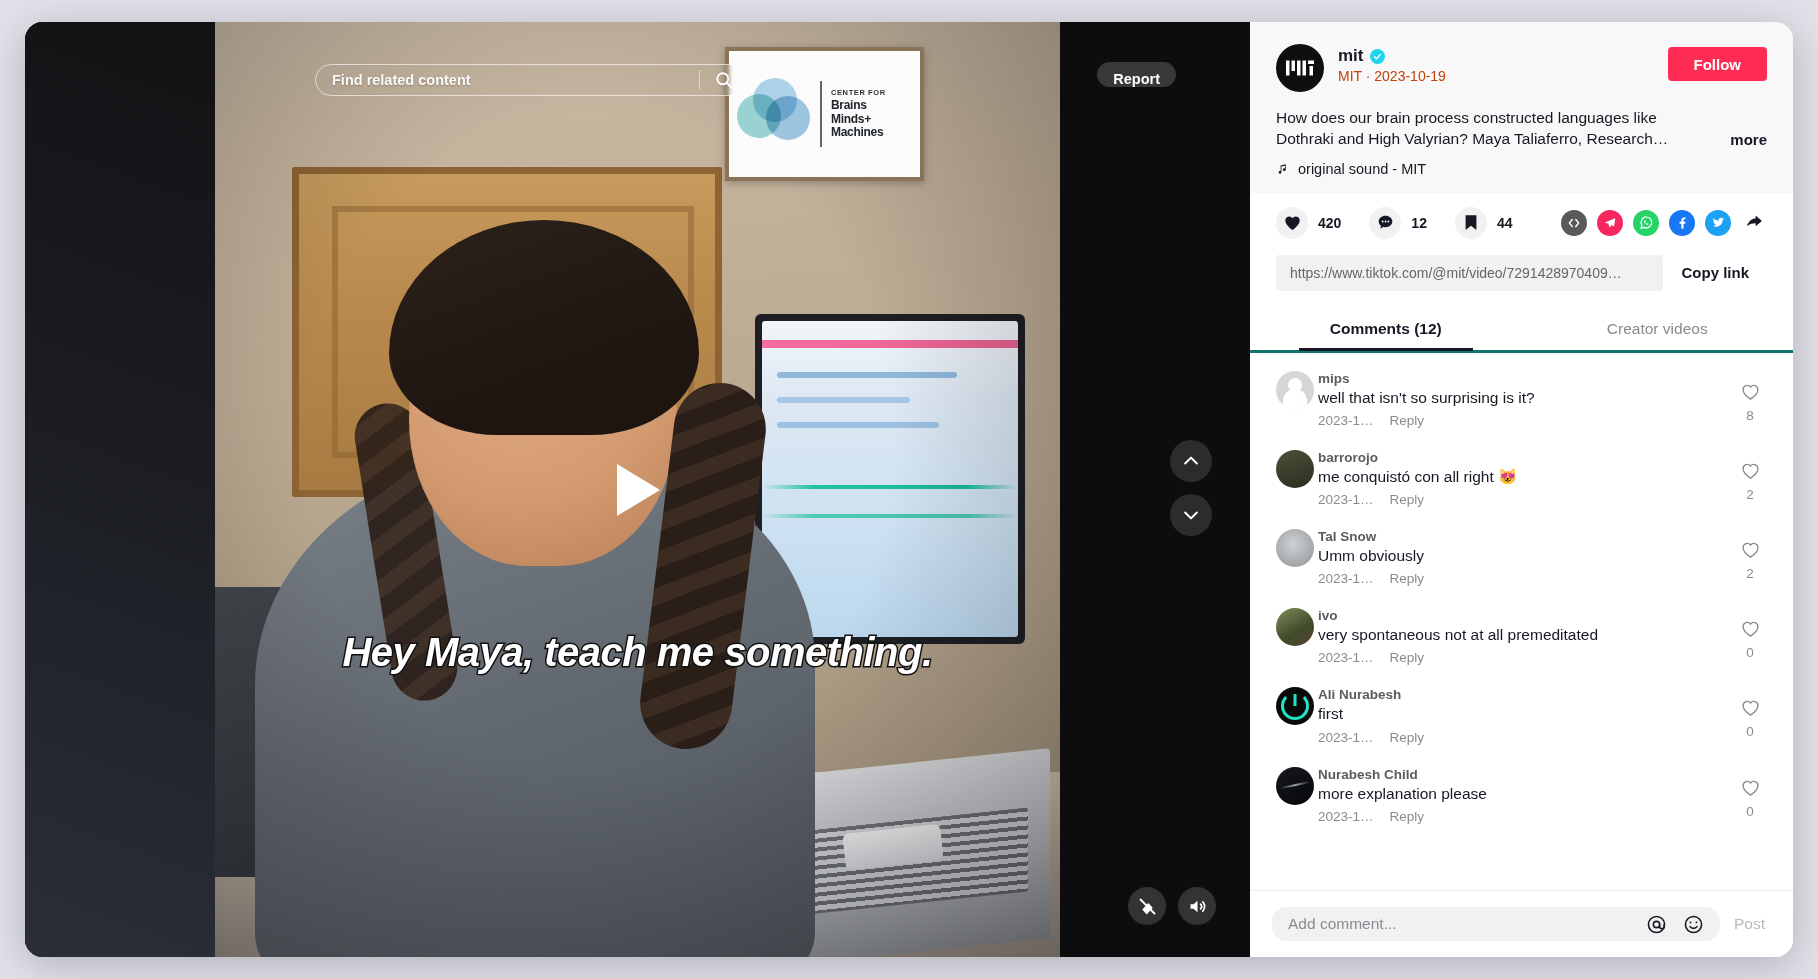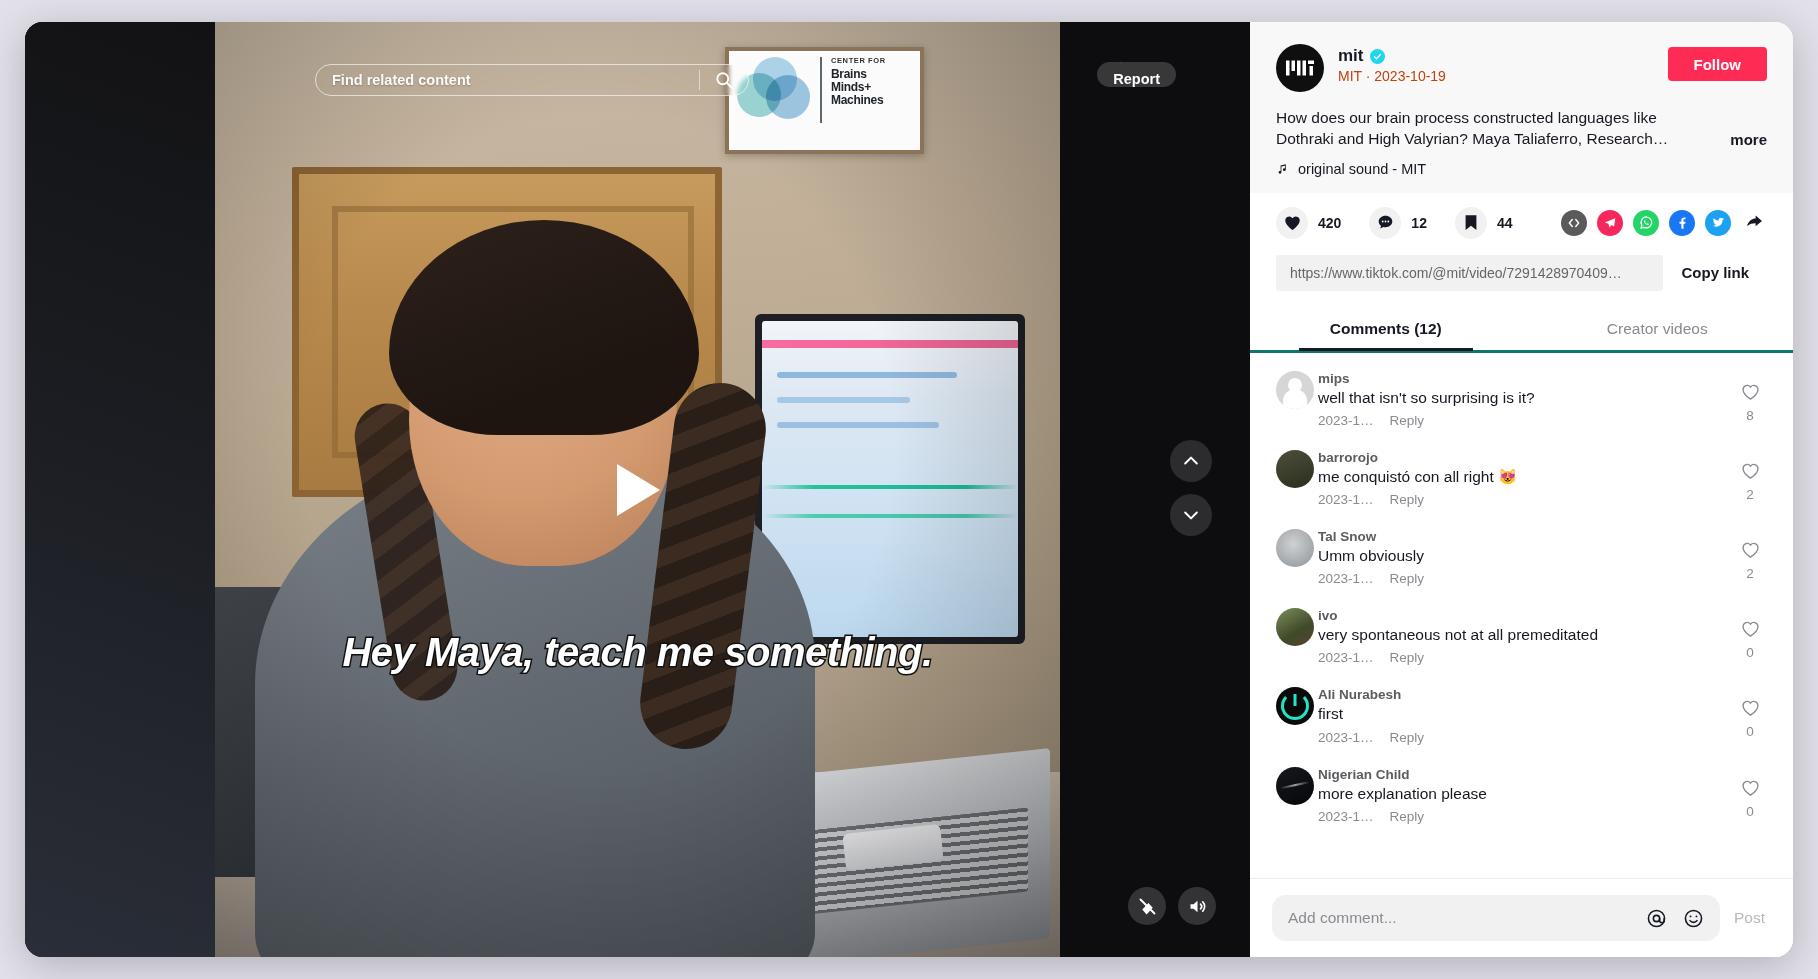--- a/index.html
+++ b/index.html
@@ -162,24 +162,24 @@
   }
   .search-pill input::placeholder{ color:rgba(255,255,255,.95); font-weight:600; }
   .search-divider{ width:1px; height:20px; background:rgba(255,255,255,.5); }
   .search-btn{
     width:48px; height:100%; display:flex; align-items:center; justify-content:center;
     cursor:pointer;
   }
 
   
   .poster{
-    position:absolute; left:700px; top:25px; width:199px; height:107px;
+    position:absolute; left:700px; top:25px; width:199px; height:134px;
     background:#fbfbfb;
     border:4px solid #8a7356;
-    display:flex; align-items:flex-start; padding:6px 8px;
+    display:flex; align-items:center; padding:6px 8px;
     box-shadow:0 2px 8px rgba(0,0,0,.25);
   }
   .poster-venn{ position:relative; width:74px; height:72px; flex:none; }
   .poster-venn span{
     position:absolute; width:44px; height:44px; border-radius:50%;
     mix-blend-mode:multiply;
   }
   .poster-venn .c1{ left:0;  top:16px; background:rgba(118,198,196,.72); }
   .poster-venn .c2{ left:16px; top:0;  background:rgba(140,197,226,.70); }
   .poster-venn .c3{ left:29px; top:18px; background:rgba(120,175,214,.70); }
@@ -357,21 +357,21 @@
     cursor:pointer;
   }
   .c-like .n{ font-size:13.5px; color:#8a8b91; margin-top:3px; }
 
   .composer{
     border-top:1px solid #ededee;
     padding:16px 22px; display:flex; align-items:center; gap:14px;
     background:#fff;
   }
   .composer-box{
-    flex:1; height:46px; background:#f1f1f2; border-radius:14px;
+    flex:1; height:34px; background:#f1f1f2; border-radius:14px;
     display:flex; align-items:center; padding:0 16px; gap:16px;
   }
   .composer-box input{
     flex:1; border:0; background:transparent; outline:none;
     font-family:"Liberation Sans", sans-serif; font-size:15.5px; color:#161823;
   }
   .composer-box input::placeholder{ color:#8a8b91; }
   .post-btn{
     font-size:15.5px; color:#b9b9bd; cursor:pointer; font-weight:400;
     padding-right:6px;
@@ -724,21 +724,21 @@
           <svg width="19" height="18" viewBox="0 0 24 22" fill="none" stroke="#8a8b91" stroke-width="1.7">
             <path d="M12 20S2.6 13.8 2.6 7.8A5.2 5.2 0 0 1 12 4.8 5.2 5.2 0 0 1 21.4 7.8C21.4 13.8 12 20 12 20z"></path>
           </svg>
           <div class="n">0</div>
         </div>
       </div>
 
       <div class="comment">
         <div class="c-avatar av-e"></div>
         <div class="c-body">
-          <div class="c-name">Nigerian Child</div>
+          <div class="c-name">Nurabesh Child</div>
           <div class="c-text">more explanation please</div>
           <div class="c-meta">
             <span>2023-1…</span>
             <span class="rep">Reply</span>
           </div>
         </div>
         <div class="c-like">
           <svg width="19" height="18" viewBox="0 0 24 22" fill="none" stroke="#8a8b91" stroke-width="1.7">
             <path d="M12 20S2.6 13.8 2.6 7.8A5.2 5.2 0 0 1 12 4.8 5.2 5.2 0 0 1 21.4 7.8C21.4 13.8 12 20 12 20z"></path>
           </svg>

